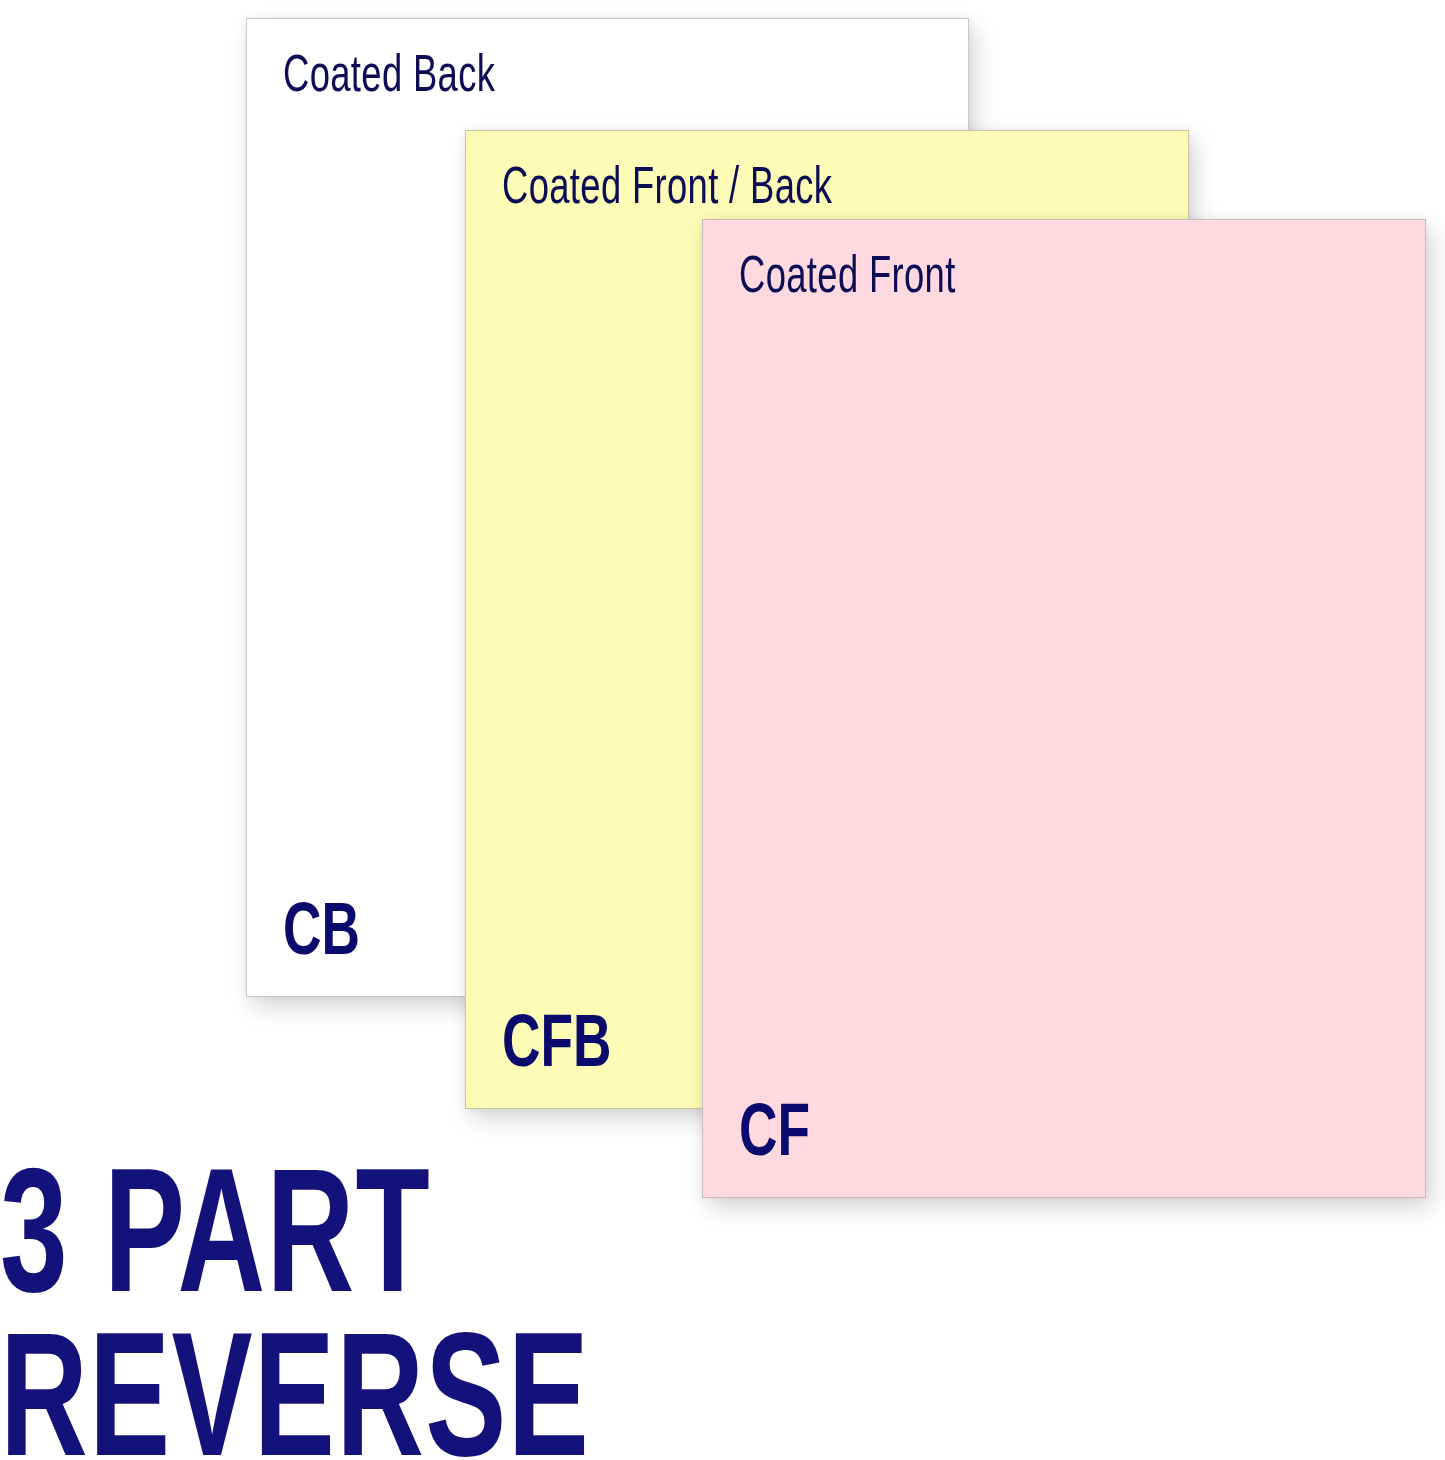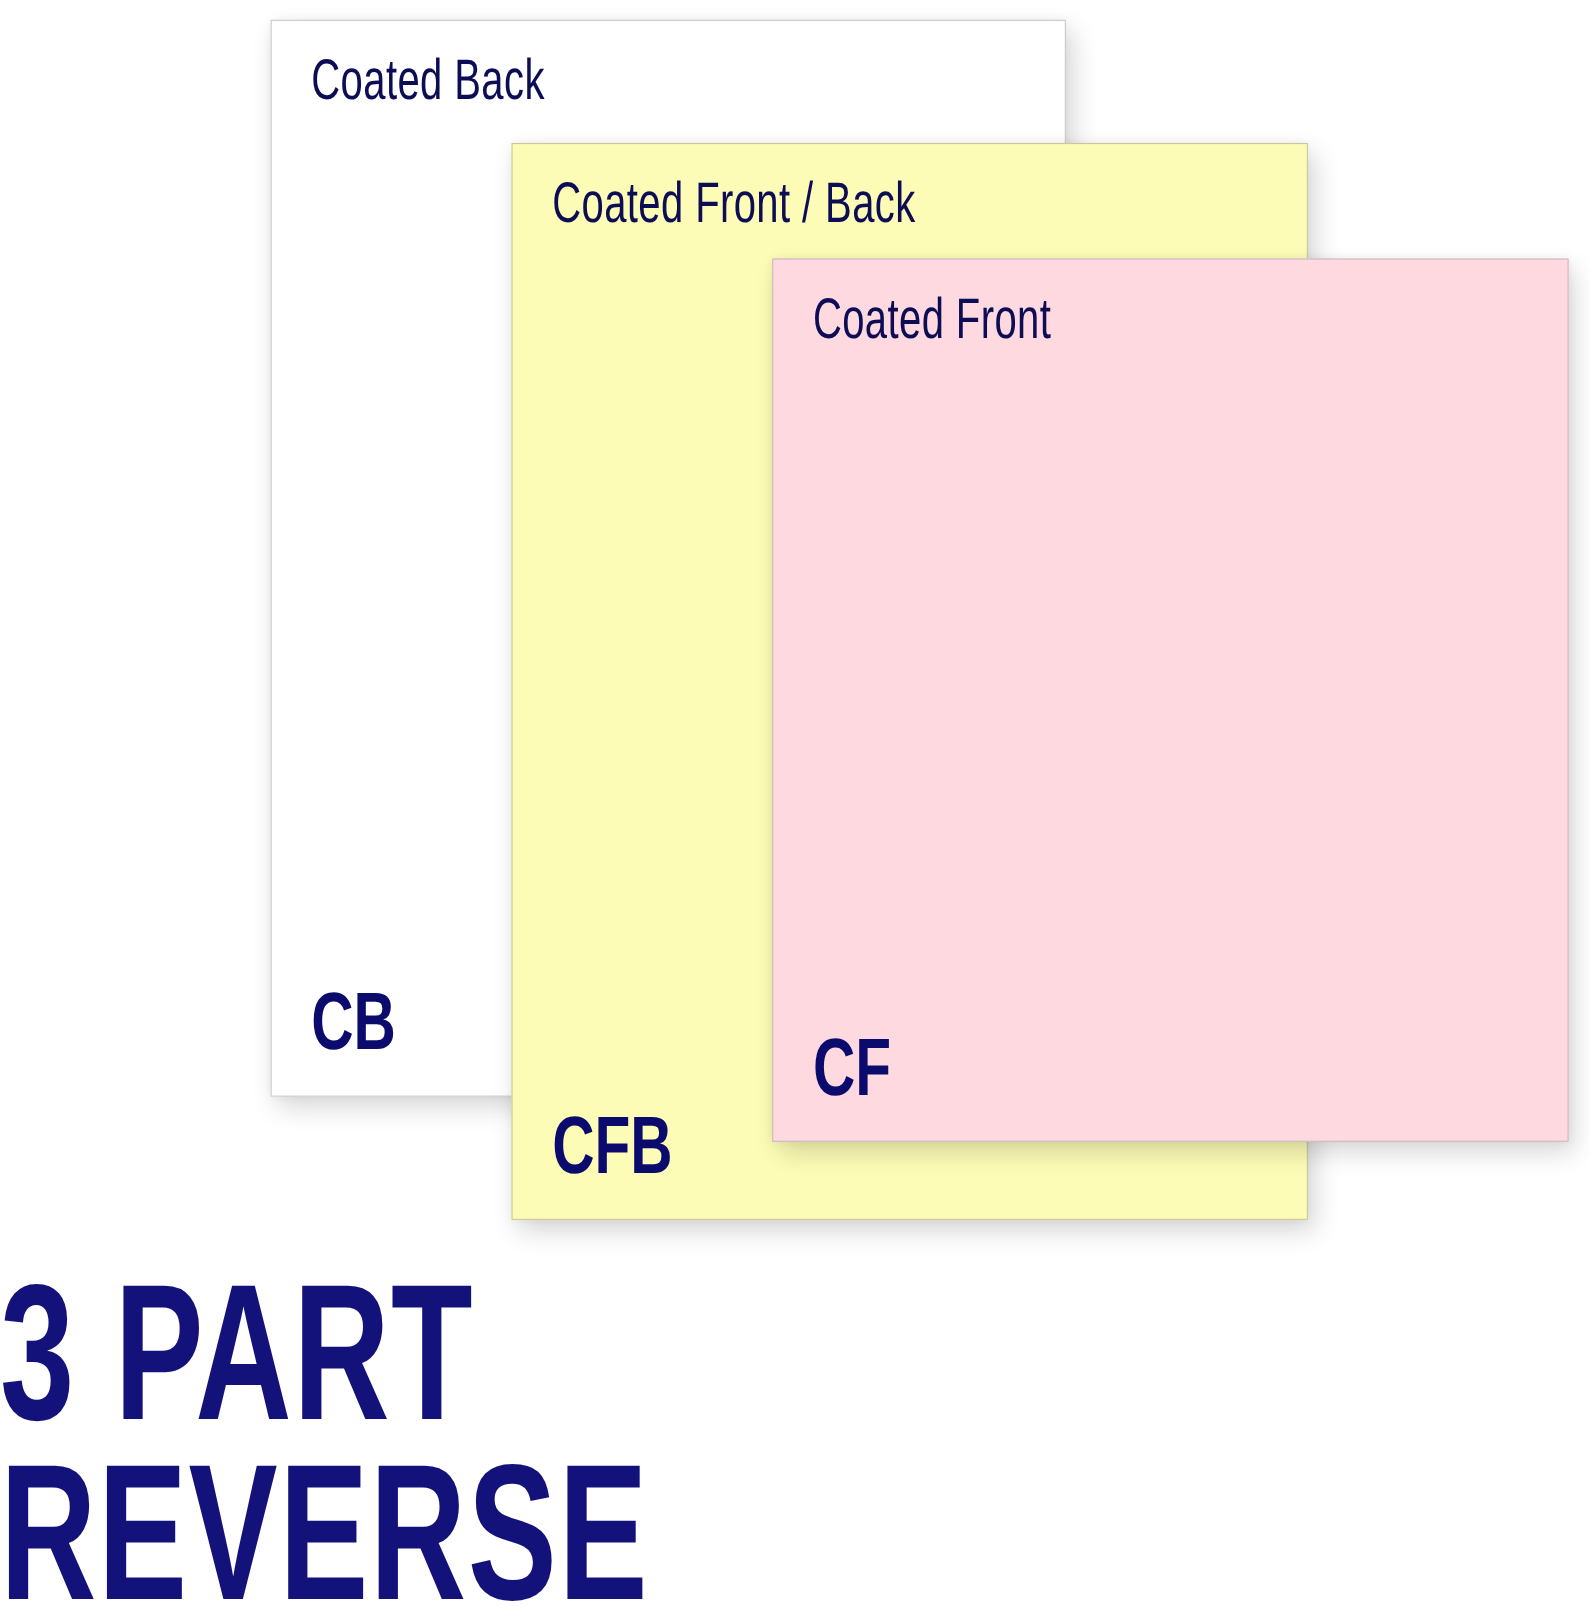--- a/index.html
+++ b/index.html
@@ -25,21 +25,21 @@
       background: #ffffff;
       z-index: 1;
     }
     .sheet-yellow {
       left: 465px; top: 130px; width: 724px; height: 979px;
       background: #fcfcb6;
       border-color: #c7c79a;
       z-index: 2;
     }
     .sheet-pink {
-      left: 702px; top: 235px; width: 724px; height: 803px;
+      left: 702px; top: 219px; width: 724px; height: 979px;
       background: #fed9e0;
       border-color: #cdb8bc;
       z-index: 3;
     }
     .sheet-title {
       position: absolute;
       left: 36px;
       top: 28px;
       color: #0d0d55;
       font-size: 52px;

